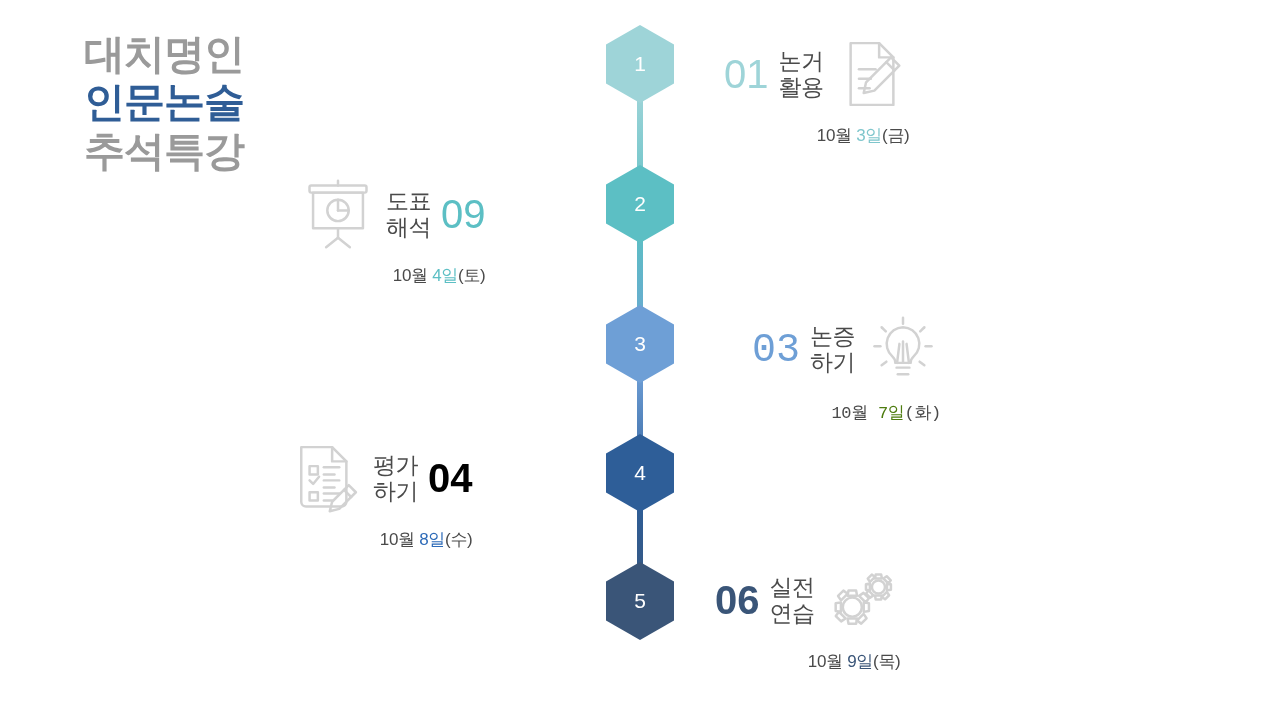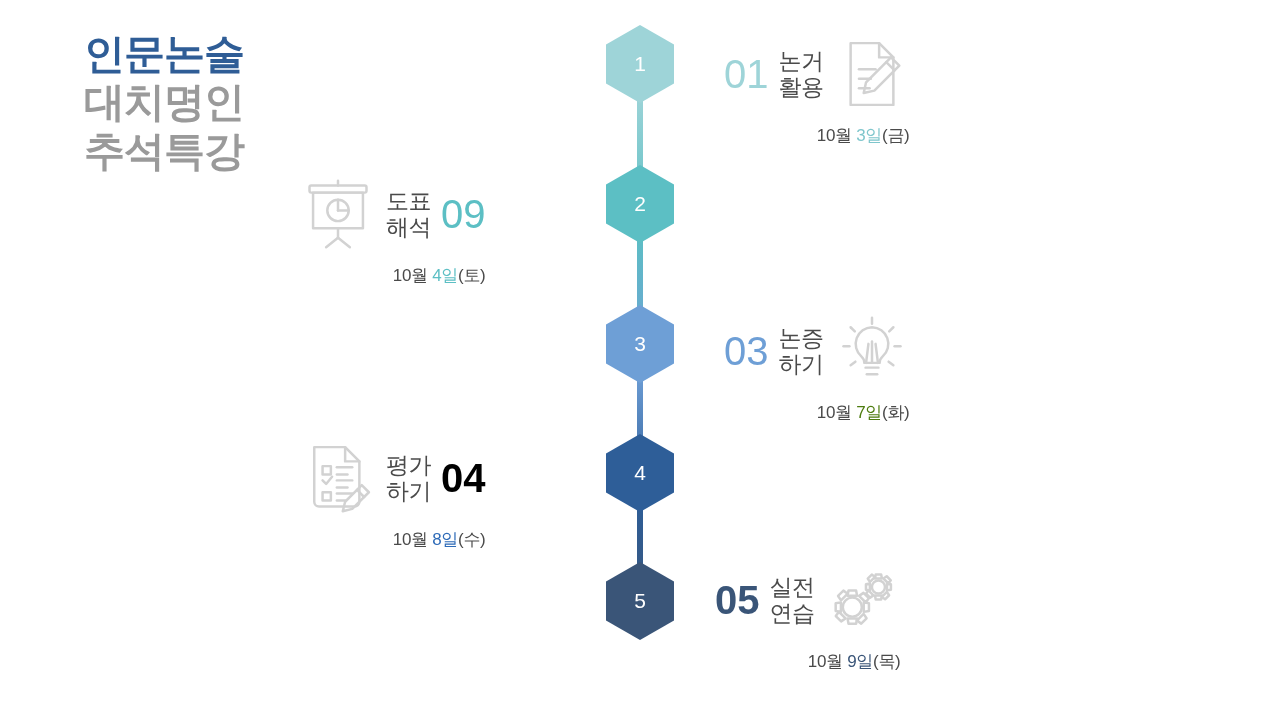--- a/index.html
+++ b/index.html
@@ -116,22 +116,22 @@
     height: 76px;
     flex: 0 0 76px;
     display: block;
   }
   .icon svg { display: block; width: 100%; height: 100%; }
 </style>
 </head>
 <body>
 
 <div class="title-block">
+  <div class="title-line muted">대치명인</div>
   <div class="title-line accent">인문논술</div>
-  <div class="title-line muted">대치명인</div>
   <div class="title-line muted">추석특강</div>
 </div>
 
 <div class="axis">
   <div class="connector" style="top:30px;height:140px;background:linear-gradient(#9ed4d8,#5cbfc4);"></div>
   <div class="connector" style="top:170px;height:140px;background:linear-gradient(#5cbfc4,#6e9fd6);"></div>
   <div class="connector" style="top:310px;height:130px;background:linear-gradient(#6e9fd6,#2e5e98);"></div>
   <div class="connector" style="top:440px;height:130px;background:linear-gradient(#2e5e98,#3a5578);"></div>
 </div>
 
@@ -200,21 +200,21 @@
       </span>
       <span class="num" style="color:#5cbfc4;">09</span>
     </div>
     <div class="date">
       <span>10월</span>
       <span class="day" style="color:#5cbfc4;">4일</span><span>(토)</span>
     </div>
   </div>
 </div>
 
-<div class="step right" style="left:724px;top:313px;">
+<div class="step right" style="left:752px;top:313px;font-family:Liberation Mono, monospace;">
   <div class="text-col">
     <div class="headline">
       <span class="num" style="color:#6e9fd6;">03</span>
       <span class="label">
         <span>논증</span><br>
         <span>하기</span>
       </span>
       <span class="icon">
         <svg viewBox="0 0 64 64" fill="none" stroke="#d2d2d2" stroke-width="2.1" stroke-linecap="round" stroke-linejoin="round">
           <path d="M32 12 a14 14 0 0 1 9 24.5 c-2 1.8 -2.6 3.5 -2.6 5.5 h-12.8 c0 -2 -0.6 -3.7 -2.6 -5.5 A14 14 0 0 1 32 12 Z"></path>
@@ -233,21 +233,21 @@
         </svg>
       </span>
     </div>
     <div class="date">
       <span>10월</span>
       <span class="day" style="color:#4d7c0f;">7일</span><span>(화)</span>
     </div>
   </div>
 </div>
 
-<div class="step left" style="left:300px;top:440px;width:260px;">
+<div class="step left" style="left:287px;top:440px;width:260px;">
   <div class="text-col" style="align-items:flex-end;">
     <div class="headline">
       <span class="icon">
         <svg viewBox="0 0 64 64" fill="none" stroke="#d2d2d2" stroke-width="2.1" stroke-linecap="round" stroke-linejoin="round">
           <path d="M12 6 h26 l12 12 v34 a4 4 0 0 1 -4 4 H16 a4 4 0 0 1 -4 -4 Z"></path>
           <path d="M38 6 v12 h12"></path>
           <rect x="19" y="22" width="7" height="7"></rect>
           <path d="M31 23 h13"></path>
           <path d="M31 29 h9"></path>
           <path d="M19 34 l3 3 5 -6"></path>
@@ -269,21 +269,21 @@
     <div class="date">
       <span>10월</span>
       <span class="day" style="color:#2e6bb8;">8일</span><span>(수)</span>
     </div>
   </div>
 </div>
 
 <div class="step right" style="left:715px;top:562px;">
   <div class="text-col">
     <div class="headline">
-      <span class="num" style="color:#3a5578;font-weight:bold;">05</span>
+      <span class="num" style="color:#3a5578;font-weight:bold;">06</span>
       <span class="label">
         <span>실전</span><br>
         <span>연습</span>
       </span>
       <span class="icon">
         <svg viewBox="0 0 64 64" fill="none" stroke="#d2d2d2" stroke-width="2.1" stroke-linecap="round" stroke-linejoin="round">
           <g transform="translate(23,38)">
             <circle cx="0" cy="0" r="8"></circle>
             <g>
               <path d="M-3.2 -14 h6.4 l0.8 4.4 h-8 Z"></path>

